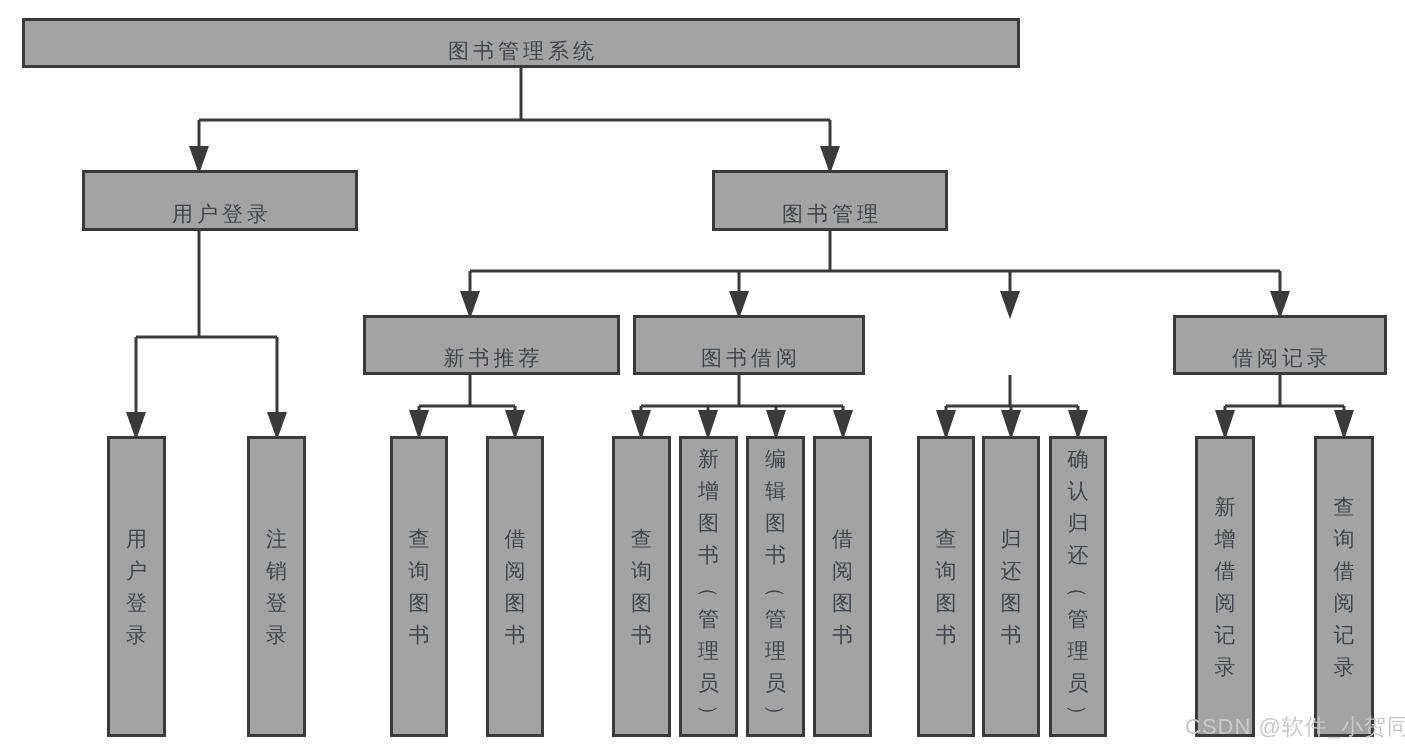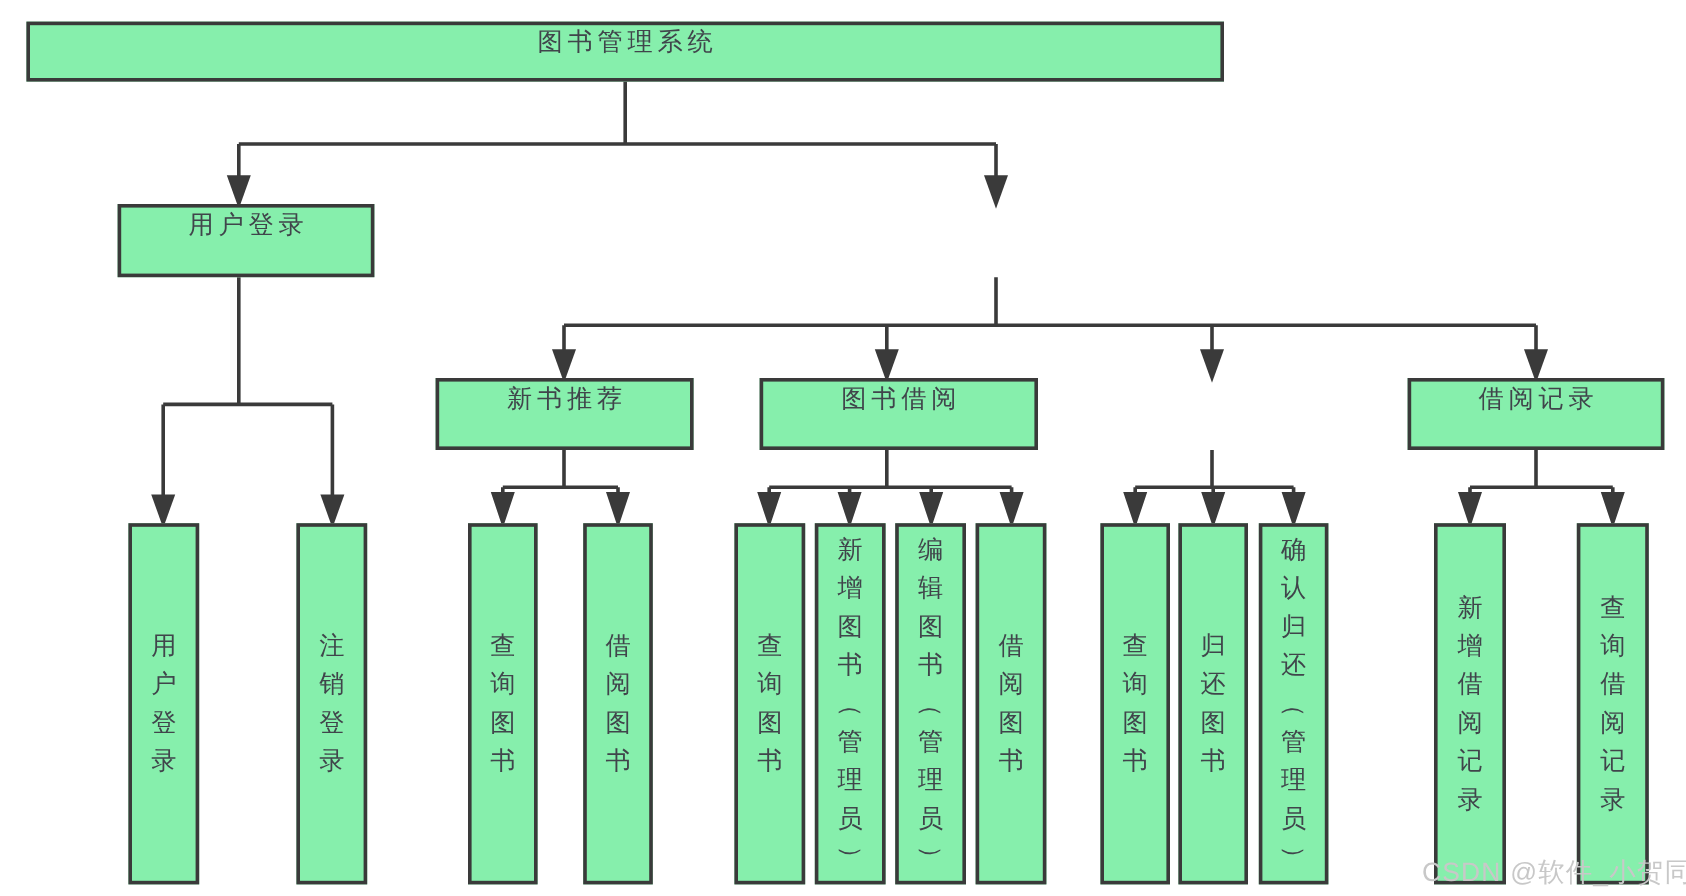--- a/index.html
+++ b/index.html
@@ -11,24 +11,24 @@
   }
   *{margin:0;padding:0;box-sizing:border-box;}
   html,body{width:1405px;height:747px;background:var(--bg);overflow:hidden;}
   body{font-family:"Liberation Sans","DejaVu Sans",sans-serif;color:var(--text);}
   .canvas{position:relative;width:1405px;height:747px;background:var(--bg);}
   svg.connectors{position:absolute;left:0;top:0;z-index:1;}
   svg.connectors path{stroke:var(--line);stroke-width:3;fill:none;}
   svg.connectors polygon{fill:var(--line);stroke:none;}
   .node{
     position:absolute;
-    background:#86efac;
+    background:#a3a3a3;
     border:3px solid var(--box-border);
     z-index:2;
-    display:flex;align-items:flex-start;justify-content:center;
+    display:flex;align-items:flex-end;justify-content:center;
   }
   .hlabel{
     font-size:21px;
     letter-spacing:4px;
     padding-left:4px; 
     color:var(--text);
     white-space:nowrap;
   }
   .vtext{
     display:flex;flex-direction:column;align-items:center;justify-content:center;
@@ -88,25 +88,28 @@
 
     <path d="M1280 375 V406 M1225 406 H1344 M1225 406 V412 M1344 406 V412"></path>
     <polygon points="1215,410 1235,410 1225,440"></polygon>
     <polygon points="1334,410 1354,410 1344,440"></polygon>
   </svg>
 
   <div class="node" style="left:22px;top:18px;width:998px;height:50px">
     <span class="hlabel">图书管理系统</span>
   </div>
 
-  <div class="node" style="left:98px;top:170px;width:214px;height:61px">
+  <div class="node" style="left:82px;top:170px;width:276px;height:61px">
     <span class="hlabel">用户登录</span>
   </div>
-
-  <div class="node" style="left:363px;top:315px;width:215px;height:60px">
+  <div class="node" style="left:712px;top:170px;width:236px;height:61px">
+    <span class="hlabel">图书管理</span>
+  </div>
+
+  <div class="node" style="left:363px;top:315px;width:257px;height:60px">
     <span class="hlabel">新书推荐</span>
   </div>
   <div class="node" style="left:633px;top:315px;width:232px;height:60px">
     <span class="hlabel">图书借阅</span>
   </div>
   <div class="node" style="left:1173px;top:315px;width:214px;height:60px">
     <span class="hlabel">借阅记录</span>
   </div>
 
   <div class="node" style="left:107px;top:436px;width:59px;height:301px">

